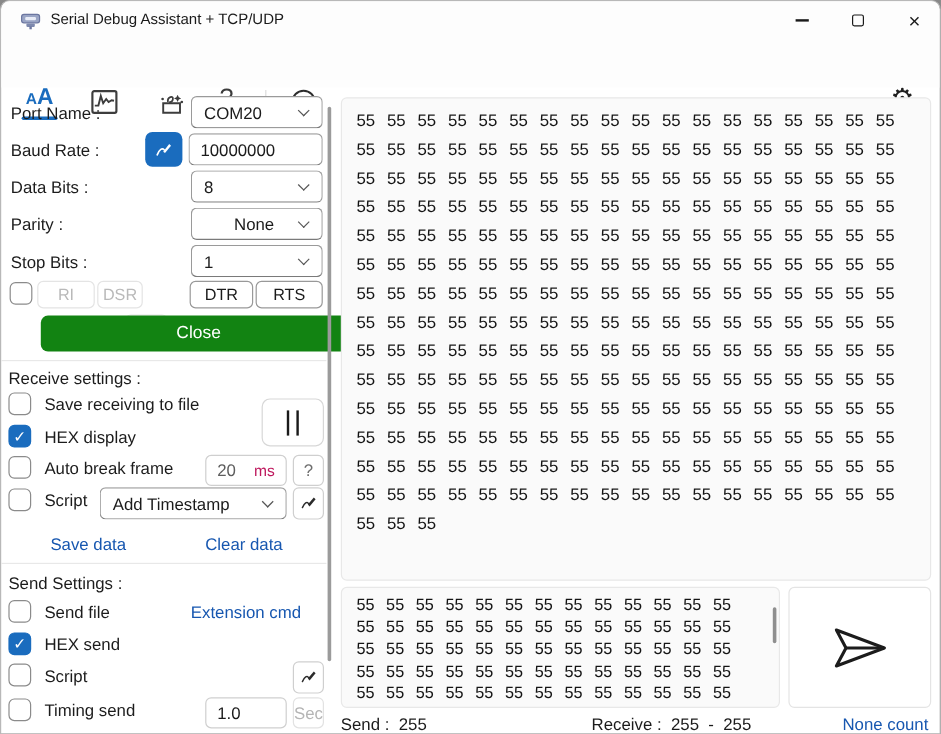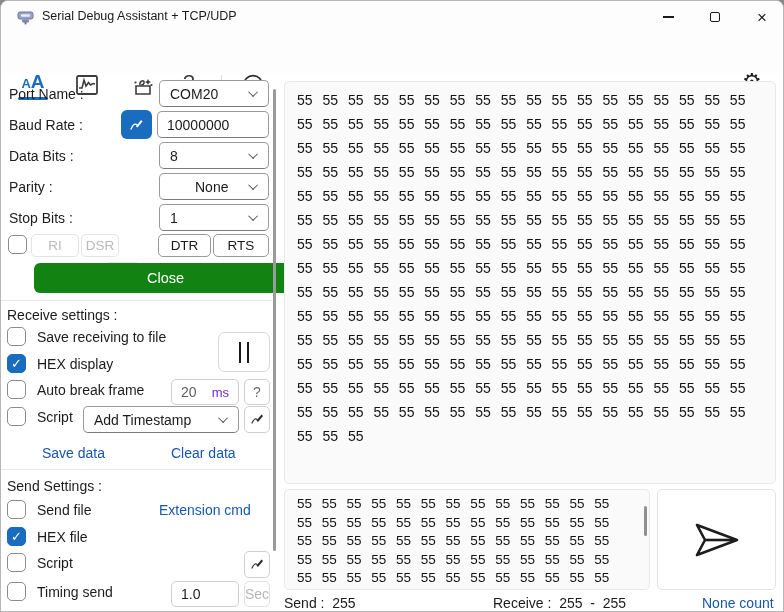--- a/index.html
+++ b/index.html
@@ -54,21 +54,21 @@
   .flowbtn.enabled{color:#1a1a1a; border-color:#999;}
   .close-btn{position:absolute; left:5px; top:262px; width:263px; height:30px; background:var(--green);
              border-radius:6px; color:#fff; font-size:14.5px; display:flex; align-items:center; justify-content:center;margin-left:28px;}
   .hdiv{position:absolute; left:0; width:271px; height:1px; background:#e8e8e8;}
   .linktext{position:absolute; font-size:14px; color:var(--link); white-space:nowrap;}
   .pausebtn{position:absolute; left:217px; top:331px; width:52px; height:40px; background:#fff;
             border:1px solid #d7d7d7; border-radius:7px; display:flex; align-items:center; justify-content:center; gap:6px;}
   .pausebtn i{display:block; width:2.4px; height:21px; background:#1a1a1a;}
   .sqbtn{position:absolute; width:26px; background:#fff; border:1px solid #cfcfcf; border-radius:5px;
          display:flex; align-items:center; justify-content:center; font-size:14px; color:#6e6e6e;}
-  .unit{color:#6d28d9; font-size:13px;}
+  .unit{color:#be185d; font-size:13px;}
   .vscroll{position:absolute; left:272px; top:88px; width:3px; height:462px; background:#9b9b9b; border-radius:2px;}
   
   .rxbox{position:absolute; left:283px; top:80px; width:492px; height:403px; background:#fafafa;
          border:1px solid #e8e8e8; border-radius:5px; overflow:hidden; padding:6px 0 0 12px;}
   .rxbox div{font-size:14px; line-height:24px; word-spacing:6px; white-space:nowrap; color:#141414;}
   .txbox{position:absolute; left:283px; top:488px; width:366px; height:101px; background:#fafafa;
          border:1px solid #e8e8e8; border-radius:5px; overflow:hidden; padding:5px 0 0 12px;}
   .txbox div{font-size:13.5px; line-height:18.5px; word-spacing:6px; white-space:nowrap; color:#141414;}
   .tx-thumb{position:absolute; left:643px; top:505px; width:3px; height:30px; background:#8f8f8f; border-radius:2px;}
   .sendbtn{position:absolute; left:656px; top:488px; width:119px; height:101px; background:#fff;
@@ -210,21 +210,21 @@
   <span class="linktext" style="left:170px; top:444px;">Clear data</span>
 
   <div class="hdiv" style="top:468px;"></div>
   <span class="lbl" style="left:6px; top:477px;">Send Settings :</span>
 
   <div class="cb" style="left:6px; top:499px;"></div>
   <span class="lbl" style="left:36px; top:501px;">Send file</span>
   <span class="linktext" style="left:158px; top:501px;">Extension cmd</span>
 
   <div class="cb checked" style="left:6px; top:526px;"></div>
-  <span class="lbl" style="left:36px; top:528px;">HEX file</span>
+  <span class="lbl" style="left:36px; top:528px;">HEX send</span>
 
   <div class="cb" style="left:6px; top:552px;"></div>
   <span class="lbl" style="left:36px; top:554px;">Script</span>
   <div class="sqbtn" style="left:243px; top:550px; height:27px;">
     <svg width="15" height="15" viewBox="0 0 15 15">
       <path d="M2 11 q3-6 5-3.5" fill="none" stroke="#2b2b2b" stroke-width="1.2" stroke-linecap="round"></path>
       <path d="M6.5 8.5 L11.5 2.5 L13 4 L8 10 z" fill="#2b2b2b"></path>
     </svg>
   </div>
 

